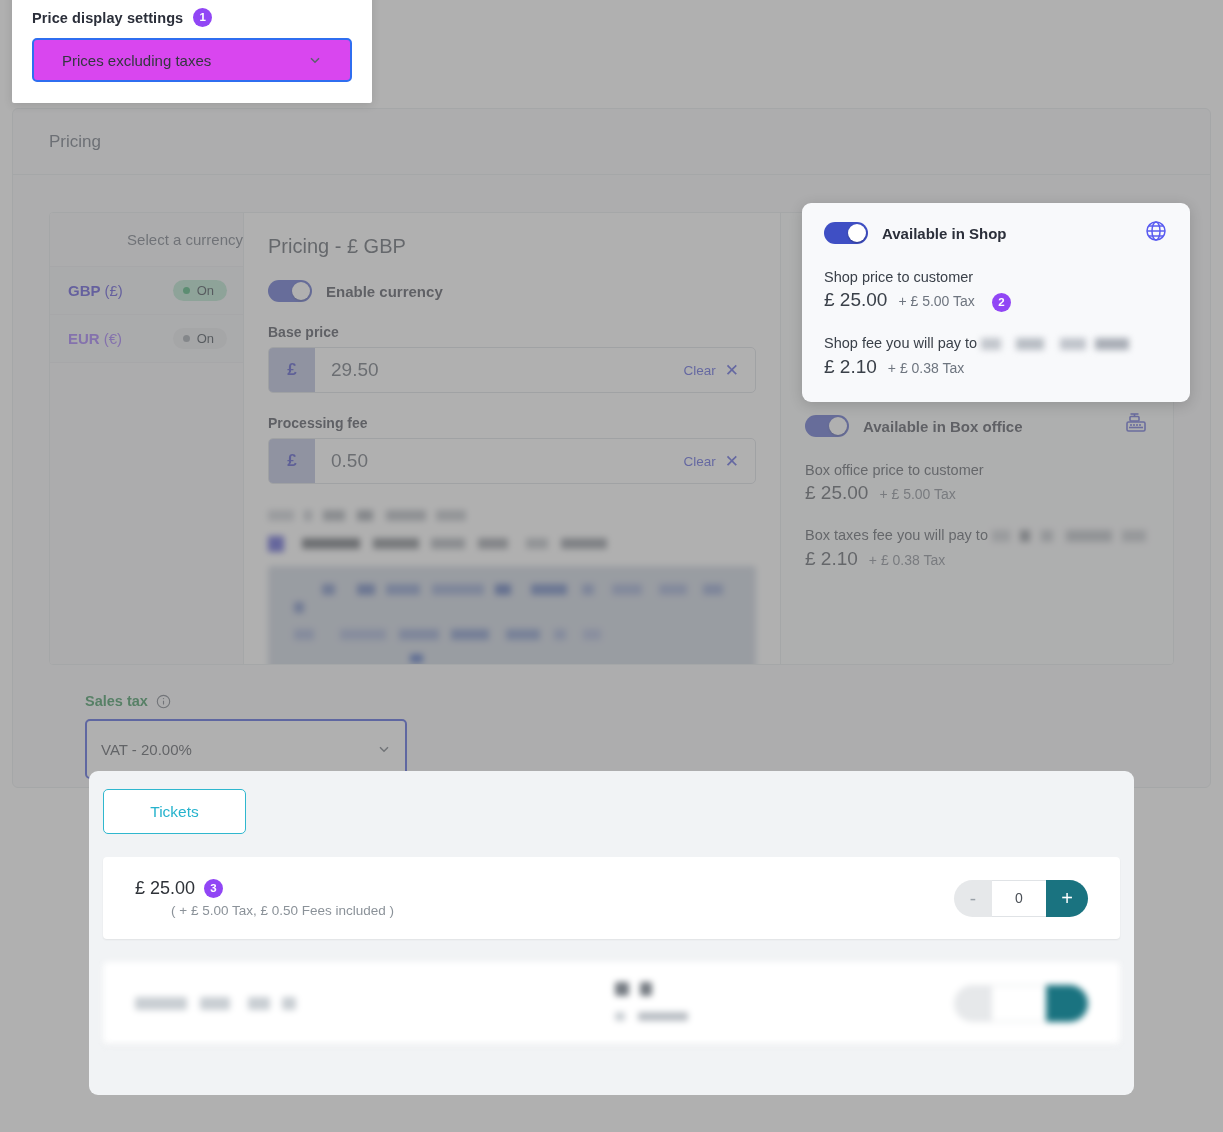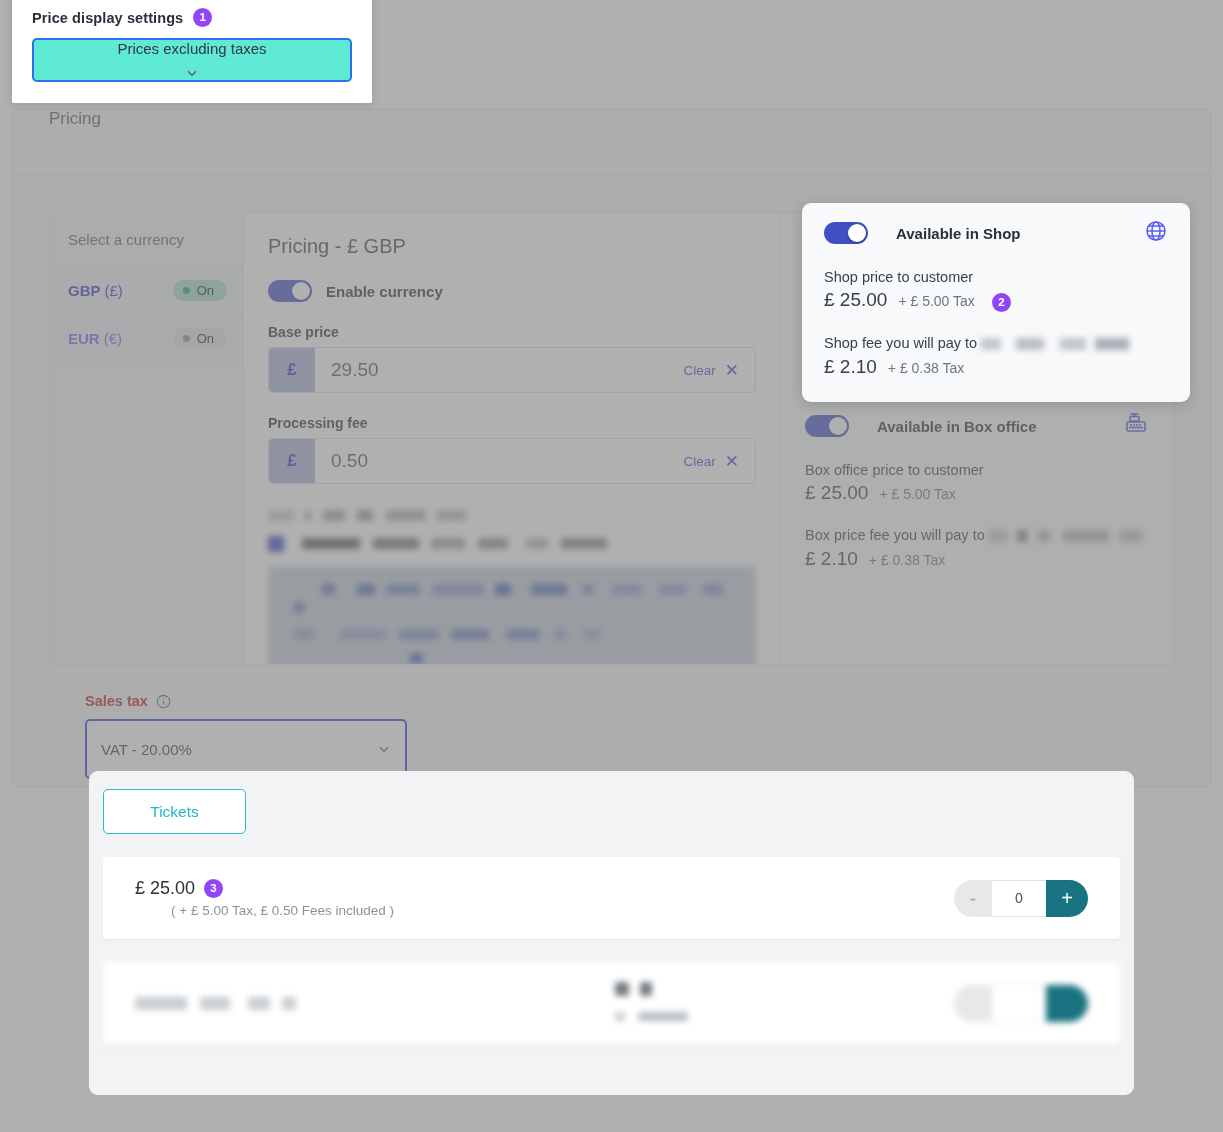--- a/index.html
+++ b/index.html
@@ -29,49 +29,49 @@
   .pds-label { font-size: 14.5px; font-weight: bold; color: #2b2f3a; letter-spacing: .1px; }
   .badge {
     width: 19px; height: 19px; border-radius: 50%;
     background: #9146f5; color: #fff;
     font-size: 11.5px; font-weight: bold;
     display: flex; align-items: center; justify-content: center;
     flex: none; line-height: 1;
   }
   .select-box {
     margin-top: 11px; height: 44px; border: 2px solid #2f6ef0; border-radius: 5px;
-    background: #5eead4; display: flex; align-items: center;
-    padding: 0 28px; justify-content: space-between; flex-direction: column;
+    background: #d946ef; display: flex; align-items: center;
+    padding: 0 28px; justify-content: space-between;
   }
   .select-val { font-size: 15px; color: #33373f; }
   .chev { width: 14px; height: 14px; flex: none; }
   .chev svg { display: block; }
 
   
   .pricing-card {
     position: absolute; left: 12px; top: 108px; width: 1199px; height: 680px;
     background: #f7f8fa; border: 1px solid #e3e6ea; border-radius: 6px;
     z-index: 10;
   }
   .pricing-head {
     height: 66px; border-bottom: 1px solid #e3e6ea;
-    display: flex; align-items: flex-start; padding-left: 36px;
+    display: flex; align-items: center; padding-left: 36px;
   }
   .pricing-head .t { font-size: 17px; color: #4e5664; }
 
   .pricing-body { position: relative; padding: 37px 36px 0 36px; }
 
   .grid {
     display: flex; border: 1px solid #e3e6ea; border-radius: 4px;
     background: #fff; overflow: hidden; height: 453px;
   }
 
   
   .cur-col { width: 194px; border-right: 1px solid #e3e6ea; background: #f4f5f7; }
-  .cur-title { padding: 18px 0 18px 18px; font-size: 15px; color: #575e6b; border-bottom: 1px solid #e6e8ec; }
+  .cur-title { padding: 18px 0 18px 18px; font-size: 15px; color: #575e6b; border-bottom: 1px solid #e6e8ec; text-align: right; }
   .cur-row {
     display: flex; align-items: center; justify-content: space-between;
     padding: 13px 16px 13px 18px; border-bottom: 1px solid #e6e8ec; background: #f0f1f4; gap: 41px;
   }
   .cur-name { font-size: 15px; font-weight: bold; color: #8b5cf6; }
   .cur-name.active { color: #3b2fd0; }
   .cur-sym { font-weight: normal; margin-left: 4px; }
   .pill {
     display: flex; align-items: center; gap: 7px;
     border-radius: 11px; padding: 3px 13px 3px 10px; font-size: 13px; color: #16212b;
@@ -112,41 +112,41 @@
   .blur-line { filter: blur(3.2px); }
   .bl { display: inline-block; height: 11px; border-radius: 1px; vertical-align: middle; }
   .blurbox {
     margin-top: 14px; background: #c3ccda; border-radius: 3px;
     padding: 14px 16px; filter: blur(3.4px);
   }
 
   
   .right-col { width: 392px; padding: 23px 24px 0 24px; background: #fafbfc; }
   .rc-head { display: flex; align-items: center; justify-content: space-between; }
-  .rc-head-left { display: flex; align-items: center; gap: 28px; }
+  .rc-head-left { display: flex; align-items: center; gap: 14px; }
   .rc-block { margin-top: 22px; }
   .rc-cap { font-size: 14.5px; color: #3a4049; }
   .rc-amt-row { display: flex; align-items: baseline; gap: 11px; margin-top: 4px; }
   .rc-amt { font-size: 19px; color: #3a4049; }
   .rc-tax { font-size: 14px; color: #6e757f; }
   .rc-cap-row { display: flex; align-items: center; }
   .redact { display: inline-block; filter: blur(3.2px); margin-left: 4px; }
 
   
   .shop-card {
     position: absolute; left: 802px; top: 203px; width: 388px; height: 199px;
     background: #f8f9fb; border-radius: 9px;
     box-shadow: 0 3px 14px rgba(0,0,0,0.16);
     z-index: 60; padding: 16px 22px 0 22px;
   }
 
   
   .tax-wrap { padding: 28px 36px 0 36px; }
   .tax-label-row { display: flex; align-items: center; gap: 8px; }
-  .tax-label { font-size: 14.5px; font-weight: bold; color: #b91c1c; }
+  .tax-label { font-size: 14.5px; font-weight: bold; color: #15803d; }
   .info-ico { width: 15px; height: 15px; }
   .tax-select {
     margin-top: 10px; width: 322px; height: 60px;
     border: 2px solid #2b3fd8; border-radius: 5px; background: #fff;
     display: flex; align-items: center; justify-content: space-between; padding: 0 14px;
   }
   .tax-val { font-size: 15px; color: #33373f; }
 
   
   .tickets-panel {
@@ -328,21 +328,21 @@
           <div class="rc-block">
             <div class="rc-cap">Box office price to customer</div>
             <div class="rc-amt-row">
               <span class="rc-amt">£ 25.00</span>
               <span class="rc-tax">+ £ 5.00 Tax</span>
             </div>
           </div>
 
           <div class="rc-block">
             <div class="rc-cap-row">
-              <span class="rc-cap">Box price fee you will pay to</span>
+              <span class="rc-cap">Box taxes fee you will pay to</span>
               <span class="redact">
                 <span class="bl" style="width:18px;height:12px;background:#c4c8ce"></span>
                 <span class="bl" style="width:10px;height:12px;background:#7e848c;margin-left:6px"></span>
                 <span class="bl" style="width:12px;height:12px;background:#b6bbc2;margin-left:6px"></span>
                 <span class="bl" style="width:46px;height:12px;background:#b0b5bc;margin-left:9px"></span>
                 <span class="bl" style="width:24px;height:12px;background:#bcc1c7;margin-left:5px"></span>
               </span>
             </div>
             <div class="rc-amt-row">
               <span class="rc-amt">£ 2.10</span>

